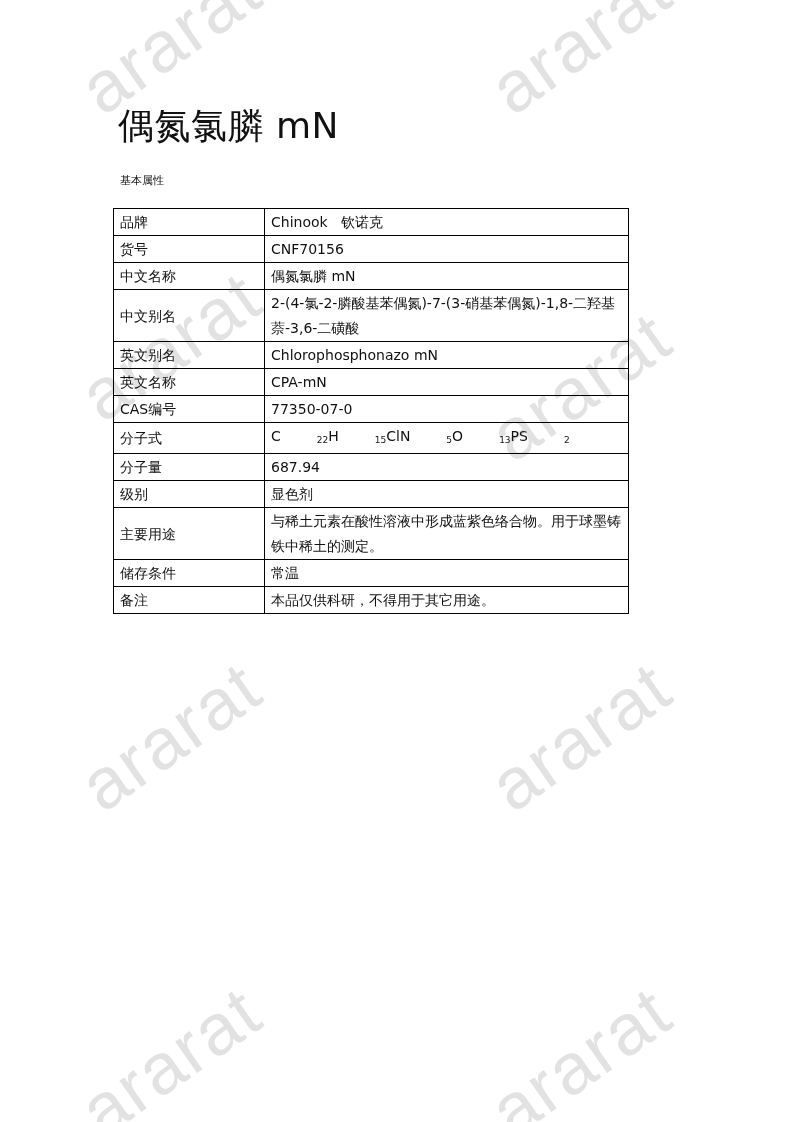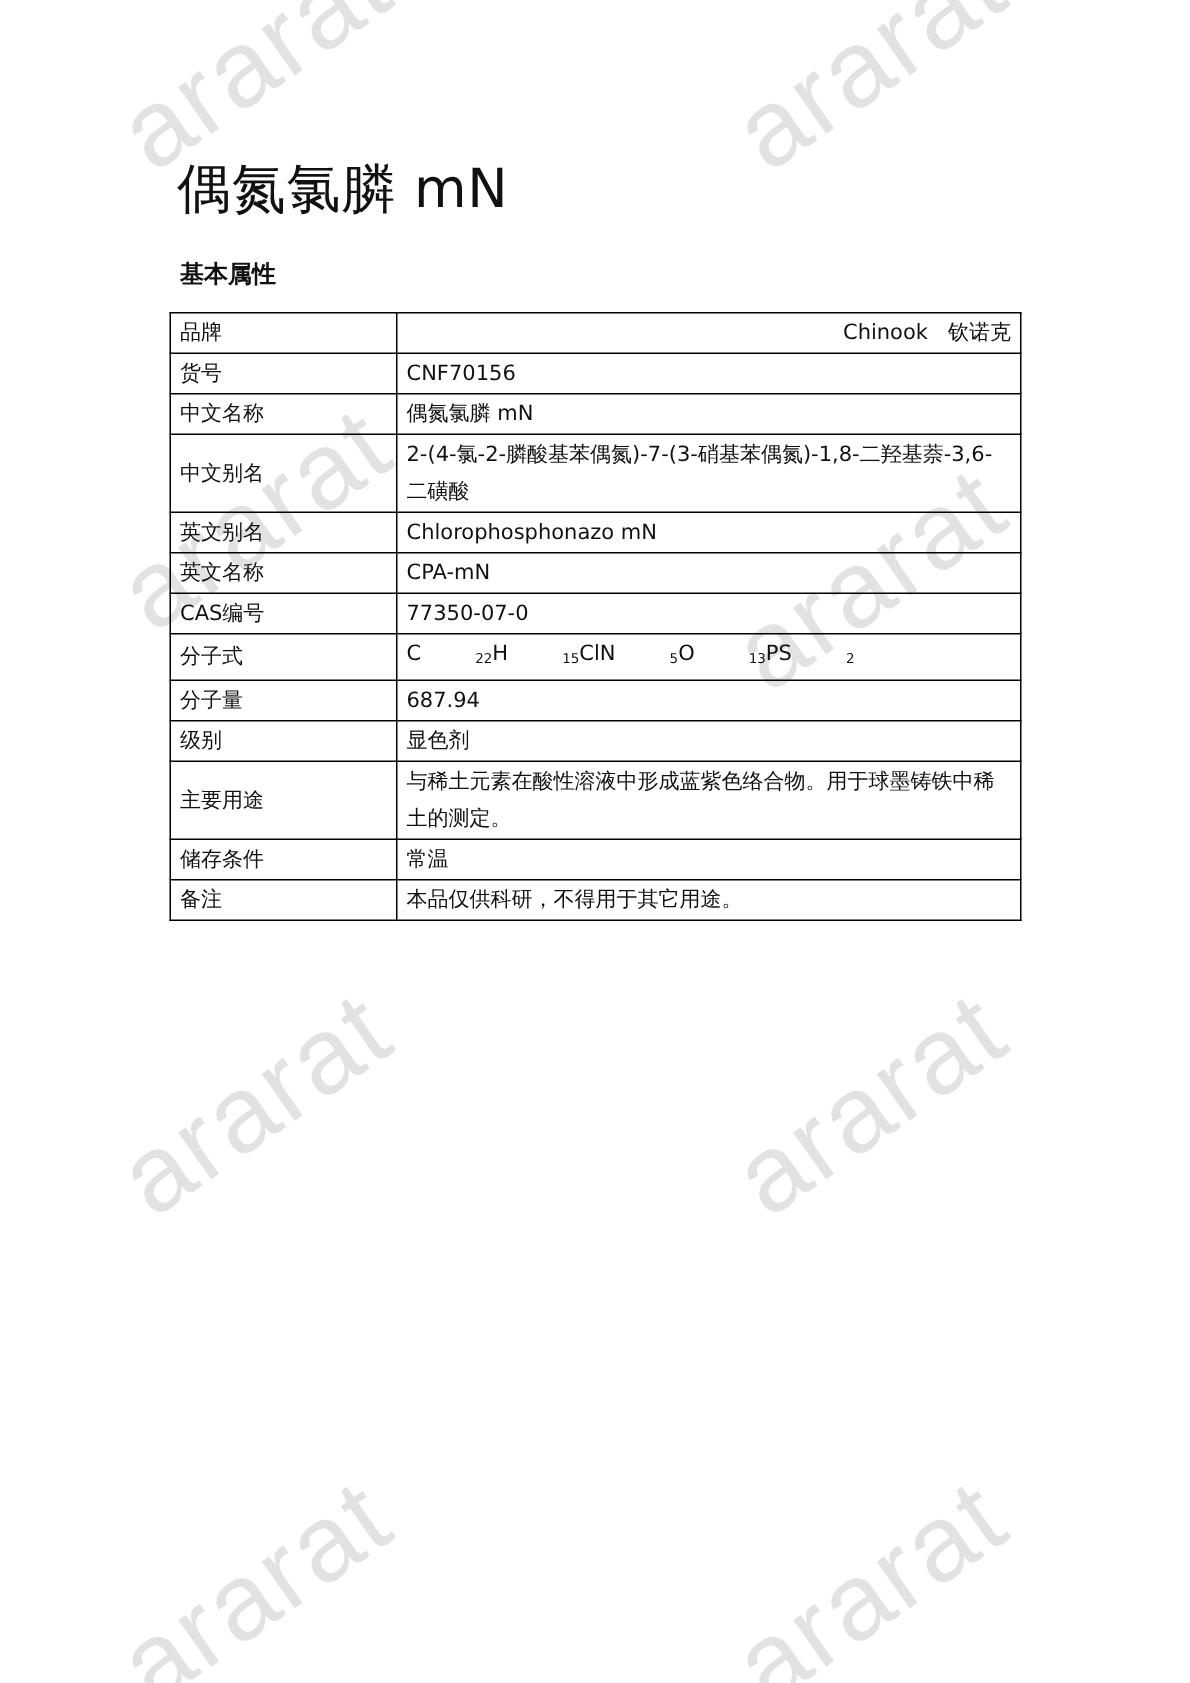--- a/index.html
+++ b/index.html
@@ -21,25 +21,25 @@
     white-space: nowrap;
     user-select: none;
   }
   .title {
     position: absolute; left: 118px; top: 102px;
     font-size: 36px; font-weight: normal; margin: 0;
     letter-spacing: 0.5px; z-index: 1;
   }
   .subtitle {
     position: absolute; left: 120px; top: 173px;
-    font-size: 16px; z-index: 1; font-weight: bold;
+    font-size: 11px; z-index: 1;
   }
   table.props {
     position: absolute; left: 113px; top: 208px;
-    width: 568px; border-collapse: collapse; z-index: 1;
+    width: 516px; border-collapse: collapse; z-index: 1;
     font-size: 14px;
   }
   table.props td {
     border: 1px solid #000;
     padding: 0 6px;
     height: 26px;
     line-height: 26px;
     vertical-align: middle;
     background: transparent;
   }
@@ -63,21 +63,21 @@
   <div class="wm" style="left:522px;top:1070px;">ararat</div>
 </div>
 
 <h1 class="title">偶氮氯膦 mN</h1>
 <div class="subtitle">基本属性</div>
 
 <table class="props">
   <tbody>
     <tr>
       <td class="k">品牌</td>
-      <td class="v" style="white-space:pre;text-align:right;">Chinook   钦诺克</td>
+      <td class="v" style="white-space:pre;">Chinook   钦诺克</td>
     </tr>
     <tr>
       <td class="k">货号</td>
       <td class="v">CNF70156</td>
     </tr>
     <tr>
       <td class="k">中文名称</td>
       <td class="v">偶氮氯膦 mN</td>
     </tr>
     <tr class="tall">

